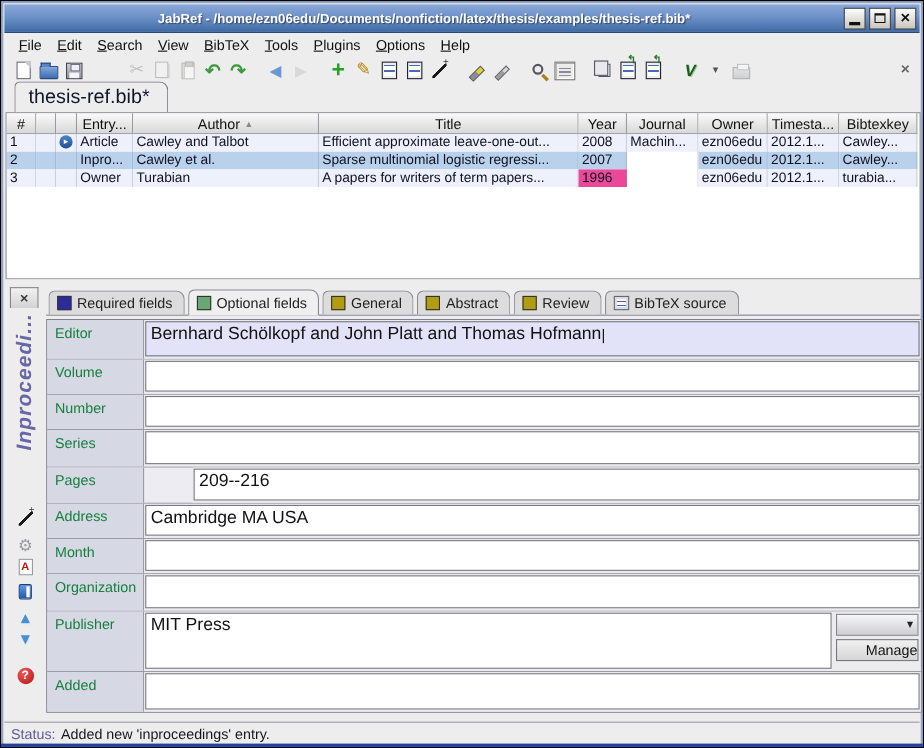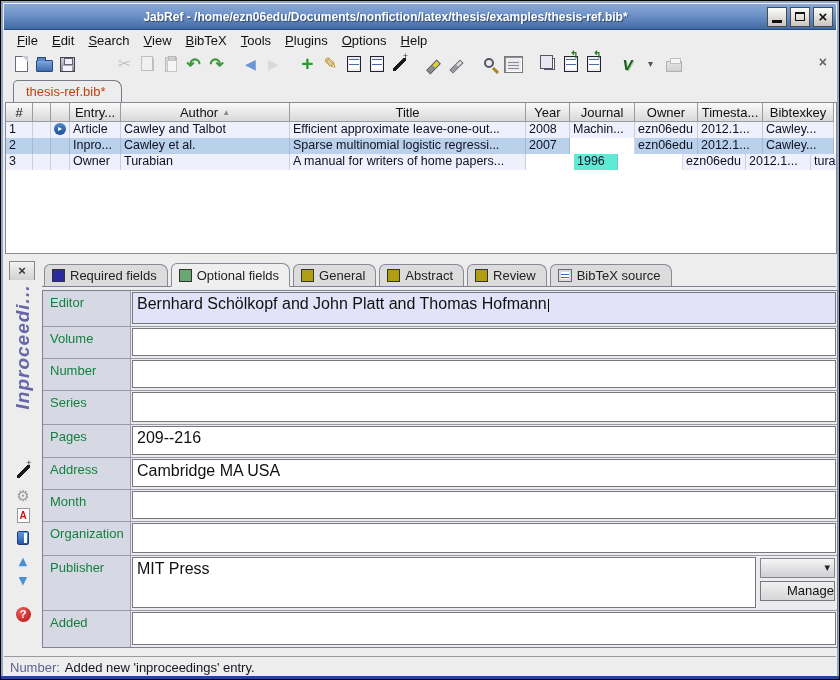--- a/index.html
+++ b/index.html
@@ -86,21 +86,21 @@
                   background-image:repeating-linear-gradient(#fff 0 2px, #4a6ab0 2px 3px, #fff 3px 5px);
                   background-clip:content-box; }
   .gi-doc-arrow::after { content:"↰"; position:absolute; right:-2px; top:-7px; color:#2a7a2a; font-size:10px; font-weight:bold; }
   .gi-lyx { font-size:15px; font-weight:bold; font-style:italic; color:#1d5c1d; text-shadow:1px 1px 0 #9c9; }
   .gi-arrow-down-small { font-size:10px; color:#555; }
   .gi-printer { width:16px; height:11px; background:linear-gradient(#d8dbe2,#a9adb8); border:1px solid #667; position:relative; margin-top:4px; }
   .gi-printer::before { content:""; position:absolute; left:3px; top:-4px; width:9px; height:4px; background:#fff; border:1px solid #889; }
 
   
   .tabbar { position:absolute; left:3px; top:77px; right:3px; height:24px; }
-  .file-tab { position:absolute; left:9px; bottom:0; padding:3px 16px 3px 12px; font-size:13px; color:#c2410c;
+  .file-tab { position:absolute; left:9px; bottom:0; padding:3px 16px 3px 12px; font-size:18px; color:#0f172a;
               background:#ededed; border:1px solid #7a7a88; border-bottom:none; border-radius:5px 8px 0 0;
               cursor:pointer; }
 
   
   .table-wrap { position:absolute; left:4px; top:101px; width:832px; height:152px;
                 border:1px solid #8a8a94; background:#fff; overflow:hidden; }
   .thead { display:flex; height:19px; }
   .th { background:linear-gradient(#fafafa,#d8d8d8); border-right:1px solid #9a9aa4; border-bottom:1px solid #9a9aa4;
         font-size:13px; color:#111; display:flex; align-items:center; justify-content:center;
         white-space:nowrap; overflow:hidden; cursor:pointer; flex:none; }
@@ -372,22 +372,22 @@
           <div class="td" style="width: 63px; background: rgb(185, 209, 234);">ezn06edu</div>
           <div class="td" style="width: 65px; background: rgb(185, 209, 234);">2012.1...</div>
           <div class="td" style="width: 71px; background: rgb(185, 209, 234);">Cawley...</div>
         </div>
         <div class="tr">
           <div class="td" style="width: 27px; background: rgb(238, 241, 251);">3</div>
           <div class="td" style="width: 18px; background: rgb(238, 241, 251);"></div>
           <div class="td" style="width: 19px; background: rgb(238, 241, 251);"></div>
           <div class="td" style="width: 51px; background: rgb(238, 241, 251);">Owner</div>
           <div class="td" style="width: 169px; background: rgb(238, 241, 251);">Turabian</div>
-          <div class="td" style="width: 236px; background: rgb(238, 241, 251);">A manual for writers of home papers...</div>
-          <div class="td" style="width: 44px; background: #5eead4; margin-left: 48px;">1996</div>
+          <div class="td" style="width: 236px; background: rgb(238, 241, 251);">A papers for writers of term papers...</div>
+          <div class="td" style="width: 44px; background: #ec4899;">1996</div>
           <div class="td" style="width: 65px; background: rgb(255, 255, 255);"></div>
           <div class="td" style="width: 63px; background: rgb(238, 241, 251);">ezn06edu</div>
           <div class="td" style="width: 65px; background: rgb(238, 241, 251);">2012.1...</div>
           <div class="td" style="width: 71px; background: rgb(238, 241, 251);">turabia...</div>
         </div>
       </div>
   </div>
 
   <div class="splitter"></div>
 
@@ -465,21 +465,21 @@
           <div class="fcell">
             <div class="finput"></div>
           </div>
         </div>
         <div class="frow" style="height: 34px;">
           <div class="flabel">Series</div>
           <div class="fcell">
             <div class="finput"></div>
           </div>
         </div>
-        <div class="frow" style="height: 33px;">
+        <div class="frow" style="height: 33px; gap: 44px;">
           <div class="flabel">Pages</div>
           <div class="fcell">
             <div class="finput">209--216</div>
           </div>
         </div>
         <div class="frow" style="height: 32px; justify-content: space-between;">
           <div class="flabel">Address</div>
           <div class="fcell">
             <div class="finput">Cambridge MA USA</div>
           </div>
@@ -509,17 +509,17 @@
         <div class="frow" style="height: 36px;">
           <div class="flabel">Added</div>
           <div class="fcell">
             <div class="finput"></div>
           </div>
         </div>
       </div>
   </div>
 
   <div class="statusbar">
-    <span class="st-prefix">Number:</span><span class="st-msg">Added new 'inproceedings' entry.</span>
+    <span class="st-prefix">Status:</span><span class="st-msg">Added new 'inproceedings' entry.</span>
   </div>
   <div class="bottom-band"></div>
 
 </div>
 
 </body></html>

